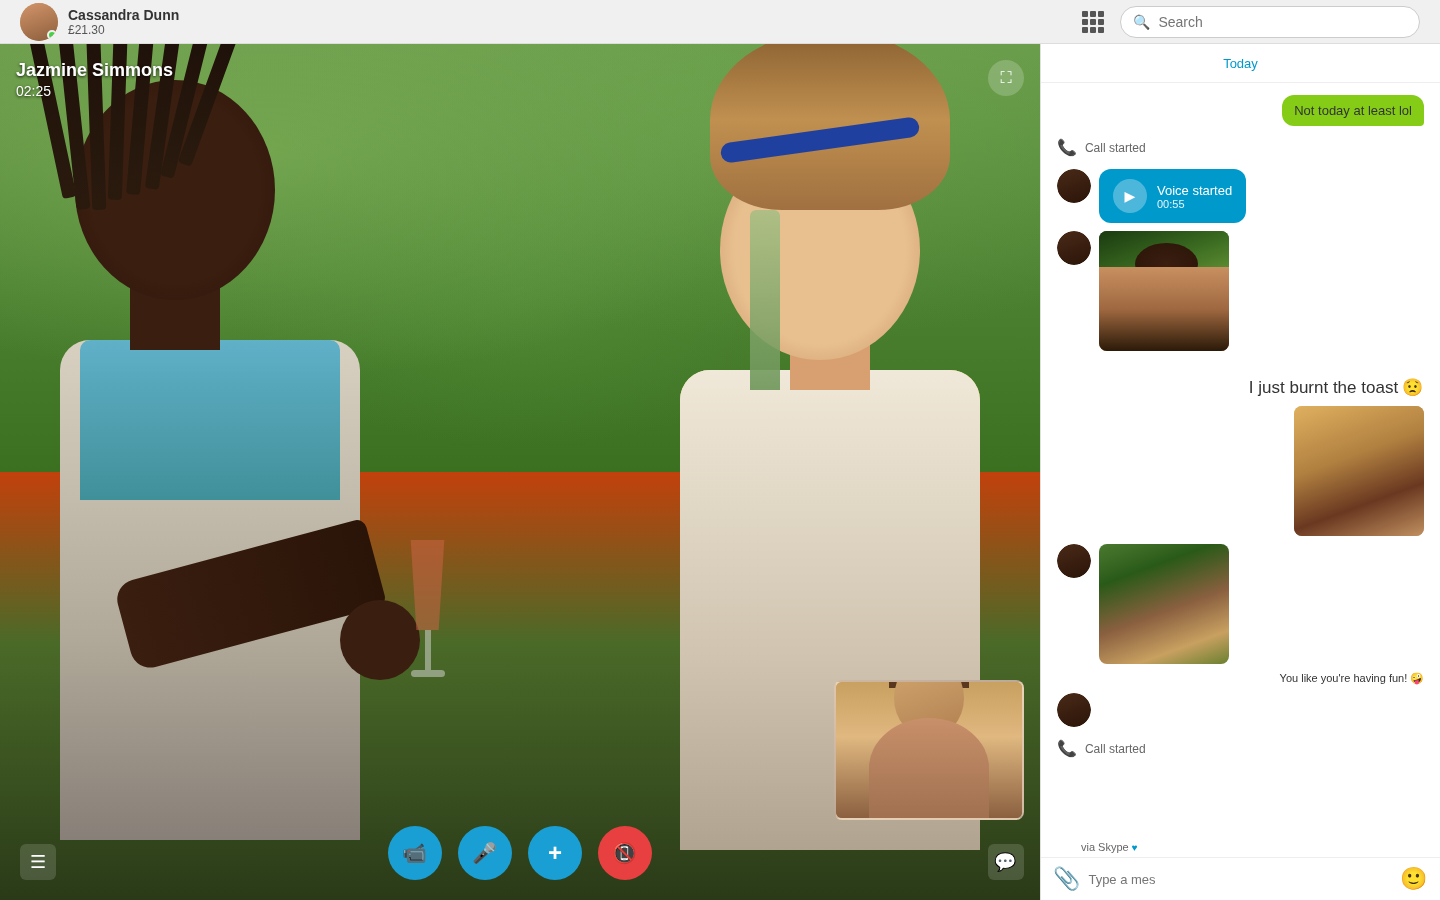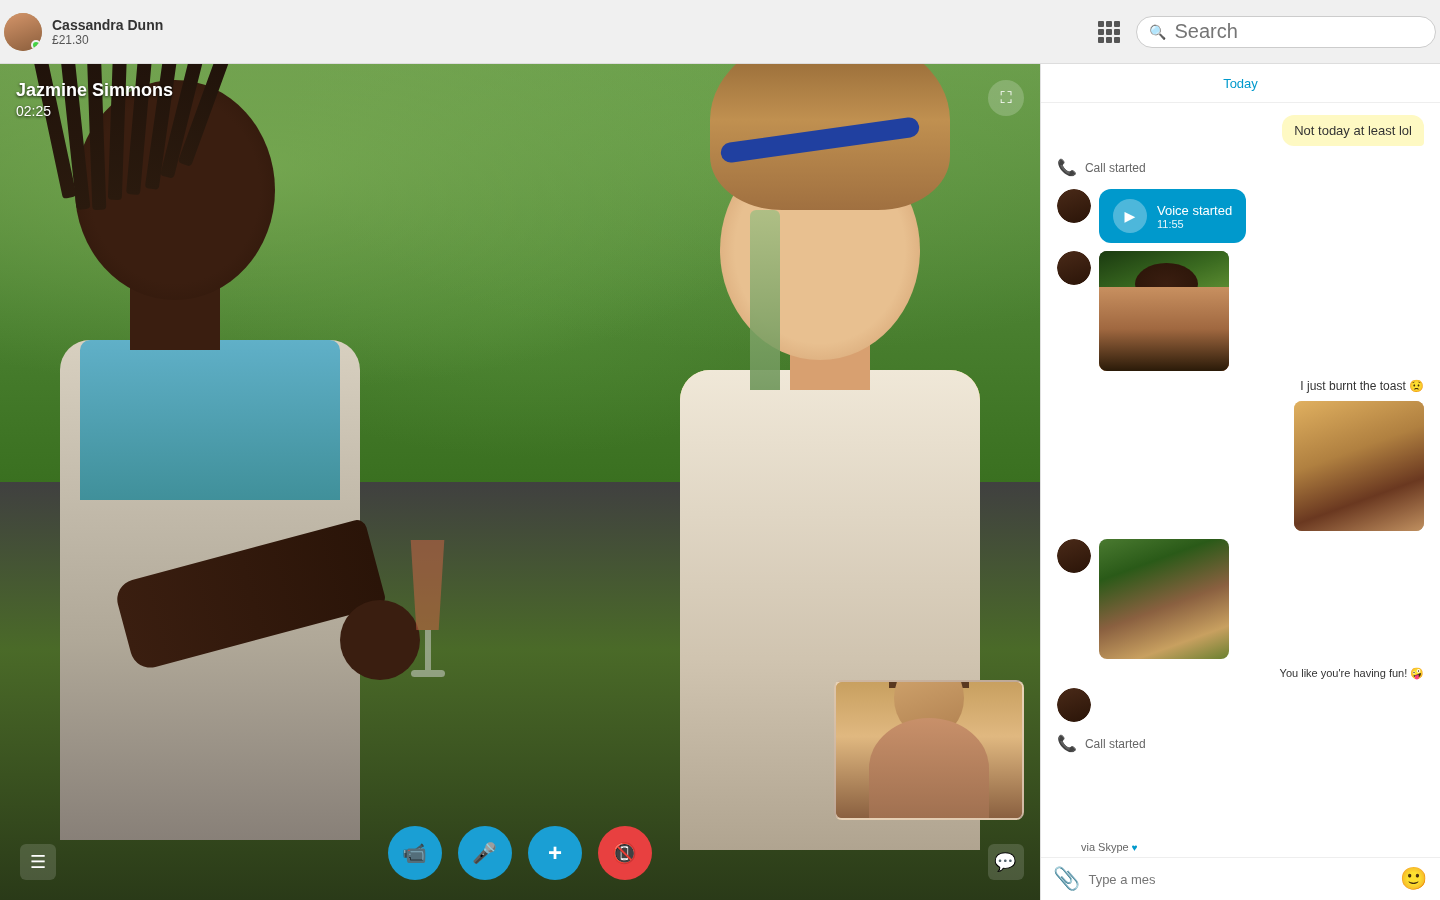--- a/index.html
+++ b/index.html
@@ -1,24 +1,24 @@
 <!DOCTYPE html>
 <html><head>
   <meta charset="utf-8">
   <style>
     * { margin: 0; padding: 0; box-sizing: border-box; }
     body { width: 1440px; height: 900px; overflow: hidden; font-family: -apple-system, BlinkMacSystemFont, 'Segoe UI', sans-serif; background: #1a1a1a; display: flex; flex-direction: column; }
 
     
     .topbar {
-      height: 64px;
+      height: 44px;
       background: #f0f0f0;
       display: flex;
       align-items: center;
-      padding: 0 4px;
+      padding: 0 20px;
       border-bottom: 1px solid #ddd;
       flex-shrink: 0;
       justify-content: space-between;
     }
     .user-info {
       display: flex;
       align-items: center;
       gap: 10px;
     }
     .avatar {
@@ -79,38 +79,38 @@
       border-radius: 16px;
       display: flex;
       align-items: center;
       padding: 0 12px;
       gap: 8px;
     }
     .search-icon-svg { color: #999; font-size: 14px; }
     .search-input {
       border: none;
       outline: none;
-      font-size: 20px;
+      font-size: 14px;
       color: #333;
       background: transparent;
       flex: 1;
     }
 
     
     .main-content {
       display: flex;
       flex: 1;
       overflow: hidden;
     }
 
     
     .video-area {
       flex: 1;
       position: relative;
-      background: #404040;
+      background: #c2410c;
       overflow: hidden;
     }
 
     .call-info {
       position: absolute;
       top: 16px;
       left: 16px;
       color: white;
     }
     .call-name { font-size: 18px; font-weight: 600; text-shadow: 0 1px 3px rgba(0,0,0,0.8); }
@@ -263,21 +263,21 @@
       flex: 1;
       overflow-y: auto;
       padding: 12px 16px;
       display: flex;
       flex-direction: column;
       gap: 8px;
     }
 
     .msg-bubble-right {
       align-self: flex-end;
-      background: #fef9c3;
+      background: #84cc16;
       border-radius: 12px 12px 4px 12px;
       padding: 8px 12px;
       font-size: 13px;
       color: #333;
       max-width: 260px;
     }
 
     .msg-row {
       display: flex;
       align-items: flex-start;
@@ -702,39 +702,39 @@
       </div>
 
       <div class="msg-row">
         <div class="msg-avatar">
           <div class="msg-avatar-face avatar-dark"></div>
         </div>
         <div class="voice-msg">
           <div class="play-btn">▶</div>
           <div class="voice-info">
             <span class="voice-label">Voice started</span>
-            <span class="voice-time">11:55</span>
+            <span class="voice-time">00:55</span>
           </div>
         </div>
       </div>
 
       <div class="msg-row">
         <div class="msg-avatar">
           <div class="msg-avatar-face avatar-dark"></div>
         </div>
         <div class="thumb-sim thumb-sim-1">
 
           <div style="position:relative;width:100%;height:100%;background:linear-gradient(160deg,#1a3a10 0%,#3a6a20 30%,#5a8a30 50%,#c89060 70%,#8a5030 100%);">
             <div style="position:absolute;bottom:0;left:30%;width:45%;height:75%;background:linear-gradient(160deg,#3a1e10,#2a1408);border-radius:50% 50% 0 0;"></div>
             <div style="position:absolute;bottom:55%;left:28%;width:48%;height:35%;background:radial-gradient(#3a1e10,#2a1408);border-radius:50%;"></div>
           </div>
         </div>
       </div>
 
-      <div style="align-self:flex-end;font-size:12px;color:#333;">
+      <div style="align-self:flex-end;font-size:17px;color:#333;margin-top:18px;">
         <span>I just burnt the toast 😟</span>
       </div>
 
       <div class="right-img">
         <div style="width:130px;height:130px;border-radius:8px;background:linear-gradient(160deg,#e8c070 0%,#c89050 30%,#8a5030 60%,#c0a070 100%);">
           <div style="width:100%;height:100%;background:linear-gradient(160deg,#e0b060,#b08040 40%,#6a3820 70%,#c09060 100%);border-radius:8px;"></div>
         </div>
       </div>
 
       <div class="msg-row">

